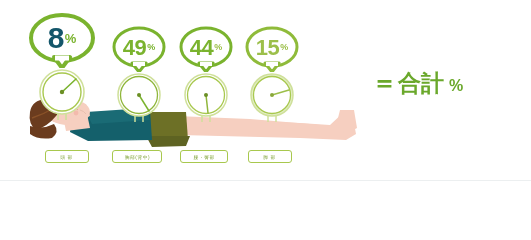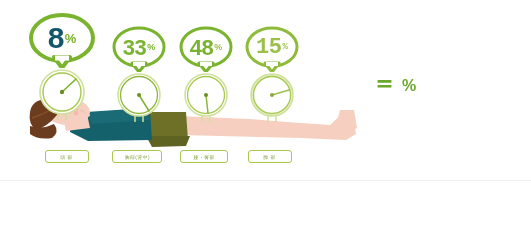--- a/index.html
+++ b/index.html
@@ -187,21 +187,21 @@
   </div>
 
   <div class="gauge-unit" style="left:108px; top:26px; width:62px;">
     <div class="bubble">
       <svg class="bubble-svg" width="62" height="46" viewBox="0 0 62 46">
         <ellipse cx="31" cy="21" rx="25" ry="19" fill="#ffffff" stroke="#7ab32e" stroke-width="3"></ellipse>
         <path d="M24,37 L31,46 L38,37 Z" fill="#ffffff" stroke="#7ab32e" stroke-width="3" stroke-linejoin="round"></path>
         <path d="M25,38 L37,38" stroke="#ffffff" stroke-width="4"></path>
       </svg>
       <div class="bubble-text" style="top:-3px;">
-        <span class="bub-num" style="font-size:22px; color:#7ab32e;">33</span>
+        <span class="bub-num" style="font-size:22px; color:#7ab32e;">49</span>
         <span class="bub-pct" style="font-size:9px; color:#7ab32e;">%</span>
       </div>
     </div>
     <div class="dial-wrap">
       <svg width="56" height="50" viewBox="0 0 56 50">
         <circle cx="28" cy="23" r="21" fill="#ffffff" stroke="#cfe09a" stroke-width="1.5"></circle>
         <circle cx="28" cy="23" r="18.5" fill="#ffffff" stroke="#8fb63a" stroke-width="1.3"></circle>
         <line x1="28" y1="23" x2="38" y2="39" stroke="#7ab32e" stroke-width="1.5" stroke-linecap="round"></line>
         <circle cx="28" cy="23" r="2" fill="#6b8f25"></circle>
         <line x1="24" y1="43" x2="24" y2="52" stroke="#cfe09a" stroke-width="1.5"></line>
@@ -211,21 +211,21 @@
   </div>
 
   <div class="gauge-unit" style="left:175px; top:26px; width:62px;">
     <div class="bubble">
       <svg class="bubble-svg" width="62" height="46" viewBox="0 0 62 46">
         <ellipse cx="31" cy="21" rx="25" ry="19" fill="#ffffff" stroke="#7ab32e" stroke-width="3"></ellipse>
         <path d="M24,37 L31,46 L38,37 Z" fill="#ffffff" stroke="#7ab32e" stroke-width="3" stroke-linejoin="round"></path>
         <path d="M25,38 L37,38" stroke="#ffffff" stroke-width="4"></path>
       </svg>
       <div class="bubble-text" style="top:-3px;">
-        <span class="bub-num" style="font-size:22px; color:#7ab32e;">48</span>
+        <span class="bub-num" style="font-size:22px; color:#7ab32e;">44</span>
         <span class="bub-pct" style="font-size:9px; color:#9cbf4a;">%</span>
       </div>
     </div>
     <div class="dial-wrap">
       <svg width="56" height="50" viewBox="0 0 56 50">
         <circle cx="28" cy="23" r="21" fill="#ffffff" stroke="#cfe09a" stroke-width="1.5"></circle>
         <circle cx="28" cy="23" r="18.5" fill="#ffffff" stroke="#a8c84e" stroke-width="1.3"></circle>
         <line x1="28" y1="23" x2="30" y2="41" stroke="#8fb63a" stroke-width="1.5" stroke-linecap="round"></line>
         <circle cx="28" cy="23" r="2" fill="#6b8f25"></circle>
         <line x1="24" y1="43" x2="24" y2="52" stroke="#cfe09a" stroke-width="1.5"></line>
@@ -234,21 +234,21 @@
     </div>
   </div>
 
   <div class="gauge-unit" style="left:241px; top:26px; width:62px;">
     <div class="bubble">
       <svg class="bubble-svg" width="62" height="46" viewBox="0 0 62 46">
         <ellipse cx="31" cy="21" rx="25" ry="19" fill="#ffffff" stroke="#8fbb3a" stroke-width="3"></ellipse>
         <path d="M24,37 L31,46 L38,37 Z" fill="#ffffff" stroke="#8fbb3a" stroke-width="3" stroke-linejoin="round"></path>
         <path d="M25,38 L37,38" stroke="#ffffff" stroke-width="4"></path>
       </svg>
-      <div class="bubble-text" style="top:-3px;font-family:Liberation Mono, monospace;">
+      <div class="bubble-text" style="top:-3px;">
         <span class="bub-num" style="font-size:22px; color:#9cbf4a;">15</span>
         <span class="bub-pct" style="font-size:9px; color:#9cbf4a;">%</span>
       </div>
     </div>
     <div class="dial-wrap">
       <svg width="56" height="50" viewBox="0 0 56 50">
         <circle cx="28" cy="23" r="21" fill="#e2eec4" stroke="#cfe09a" stroke-width="1.5"></circle>
         <circle cx="28" cy="23" r="18.5" fill="#ffffff" stroke="#a8c84e" stroke-width="1.3"></circle>
         <line x1="28" y1="23" x2="45" y2="18" stroke="#9cbf4a" stroke-width="1.5" stroke-linecap="round"></line>
         <circle cx="28" cy="23" r="2" fill="#8aa83a"></circle>
@@ -266,16 +266,17 @@
   </div>
   <div class="plate" style="left:180px; top:150px; width:48px;">
     <span class="plate-text">腰・臀部</span>
   </div>
   <div class="plate" style="left:248px; top:150px; width:44px;">
     <span class="plate-text">脚 部</span>
   </div>
 
   <div class="total" style="left:372px; top:70px;">
     <span class="t-eq">＝</span>
+    <span class="t-label">合計</span>
     <span class="t-pct">%</span>
   </div>
 
 </div>
 
 </body></html>

